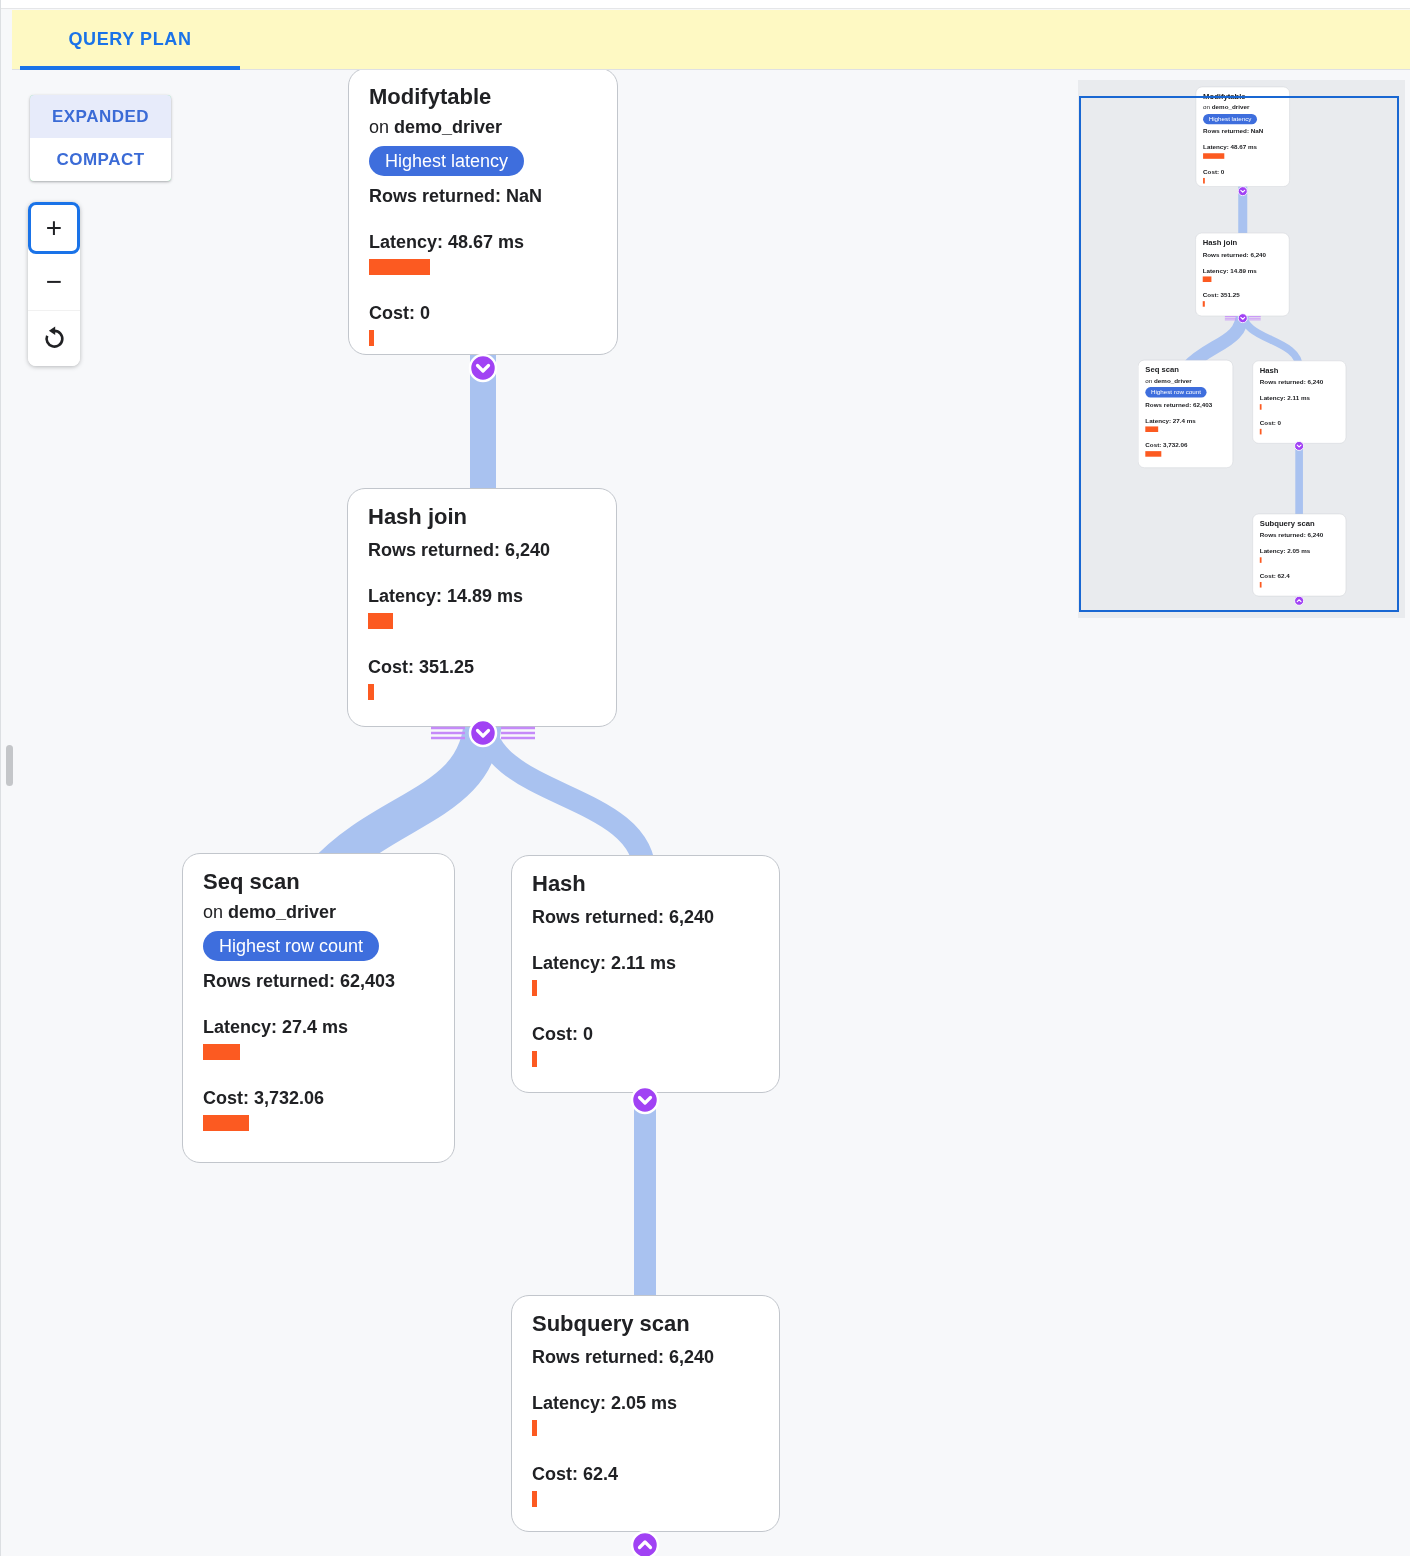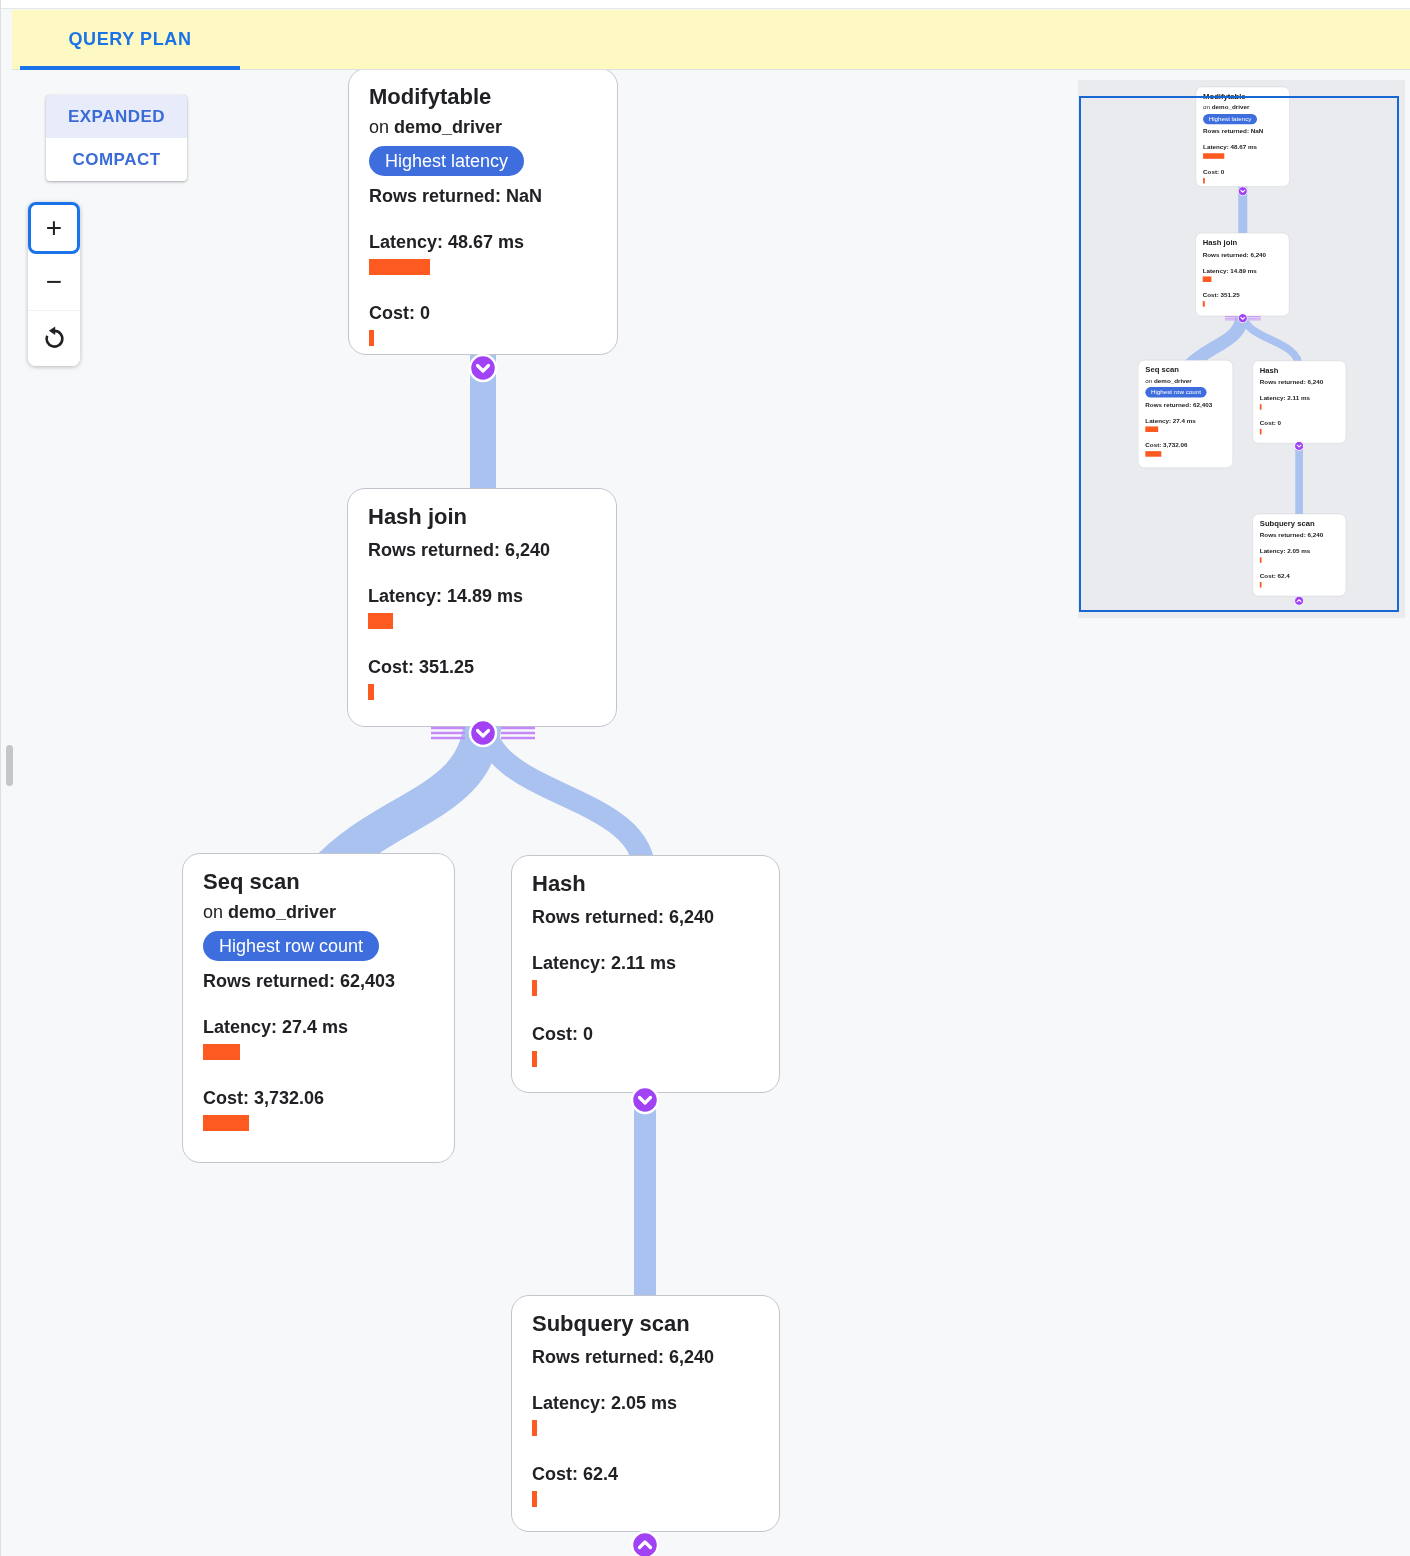--- a/index.html
+++ b/index.html
@@ -13,21 +13,21 @@
   .page-left-border { position:absolute; left:0; top:0; width:1px; height:100%; background:#dcdfe2; z-index:60; }
 
   
   .top-strip { position:absolute; left:0; top:0; width:100%; height:9px; background:#ffffff; border-bottom:1px solid #e5e6e8; z-index:40; }
   .tab-bar { position:absolute; left:12px; top:10px; width:100%; height:60px; background:#fef9c3; border-bottom:1px solid #dee0e3; display:flex; padding-left:8px; z-index:40; }
   .tab { width:220px; display:flex; align-items:center; justify-content:center; font-size:18px; font-weight:bold; letter-spacing:0.6px; color:#5f6368; cursor:pointer; position:relative; }
   .tab.active { color:#1a73e8; }
   .tab-underline { position:absolute; left:0; bottom:-1px; width:220px; height:4px; background:#1a73e8; }
 
   
-  .toggle-panel { position:absolute; left:46px; top:95px; width:141px; background:#86efac; border-radius:4px; box-shadow:0 1px 3px rgba(60,64,67,.3), 0 1px 2px rgba(60,64,67,.15); overflow:hidden; z-index:30; }
+  .toggle-panel { position:absolute; left:30px; top:95px; width:141px; background:#86efac; border-radius:4px; box-shadow:0 1px 3px rgba(60,64,67,.3), 0 1px 2px rgba(60,64,67,.15); overflow:hidden; z-index:30; }
   .toggle-btn { height:43px; line-height:43px; text-align:center; font-size:17px; font-weight:bold; letter-spacing:.5px; color:#3b6bd6; cursor:pointer; background:#fff; border:none; width:100%; font-family:inherit; display:block; }
   .toggle-btn.active { background:#e7ebfa; }
 
   .zoom-panel { position:absolute; left:28px; top:202px; width:52px; background:#fff; border-radius:8px; box-shadow:0 1px 4px rgba(60,64,67,.35); z-index:30; }
   .zbtn { width:52px; height:56px; background:#fff; border:none; font-size:28px; color:#202124; cursor:pointer; display:flex; align-items:center; justify-content:center; font-family:inherit; }
   .zbtn.zplus { height:52px; border:3px solid #1a73e8; border-radius:8px; }
   .zbtn.zminus { border-radius:0; }
   .zbtn.zreset { border-radius:0 0 8px 8px; border-top:1px solid #f1f1f1; }
 
   .v-scroll-thumb { position:absolute; left:6px; top:745px; width:7px; height:41px; border-radius:4px; background:#c4c6c9; z-index:30; }

